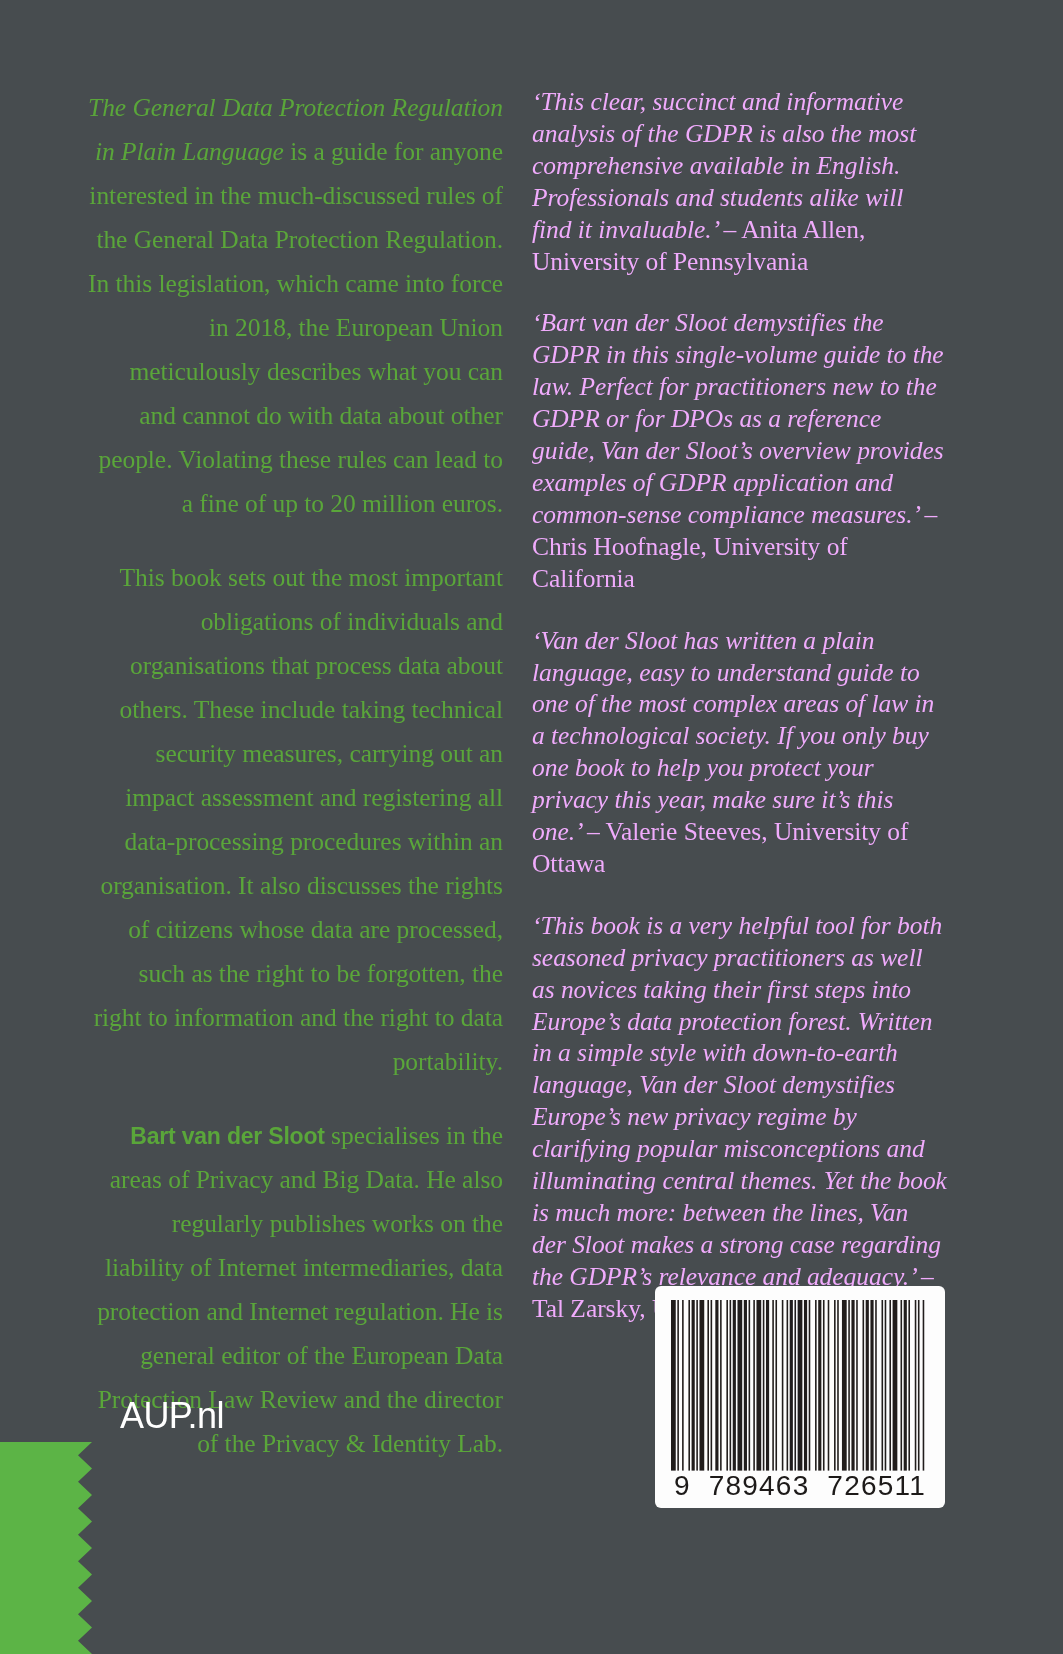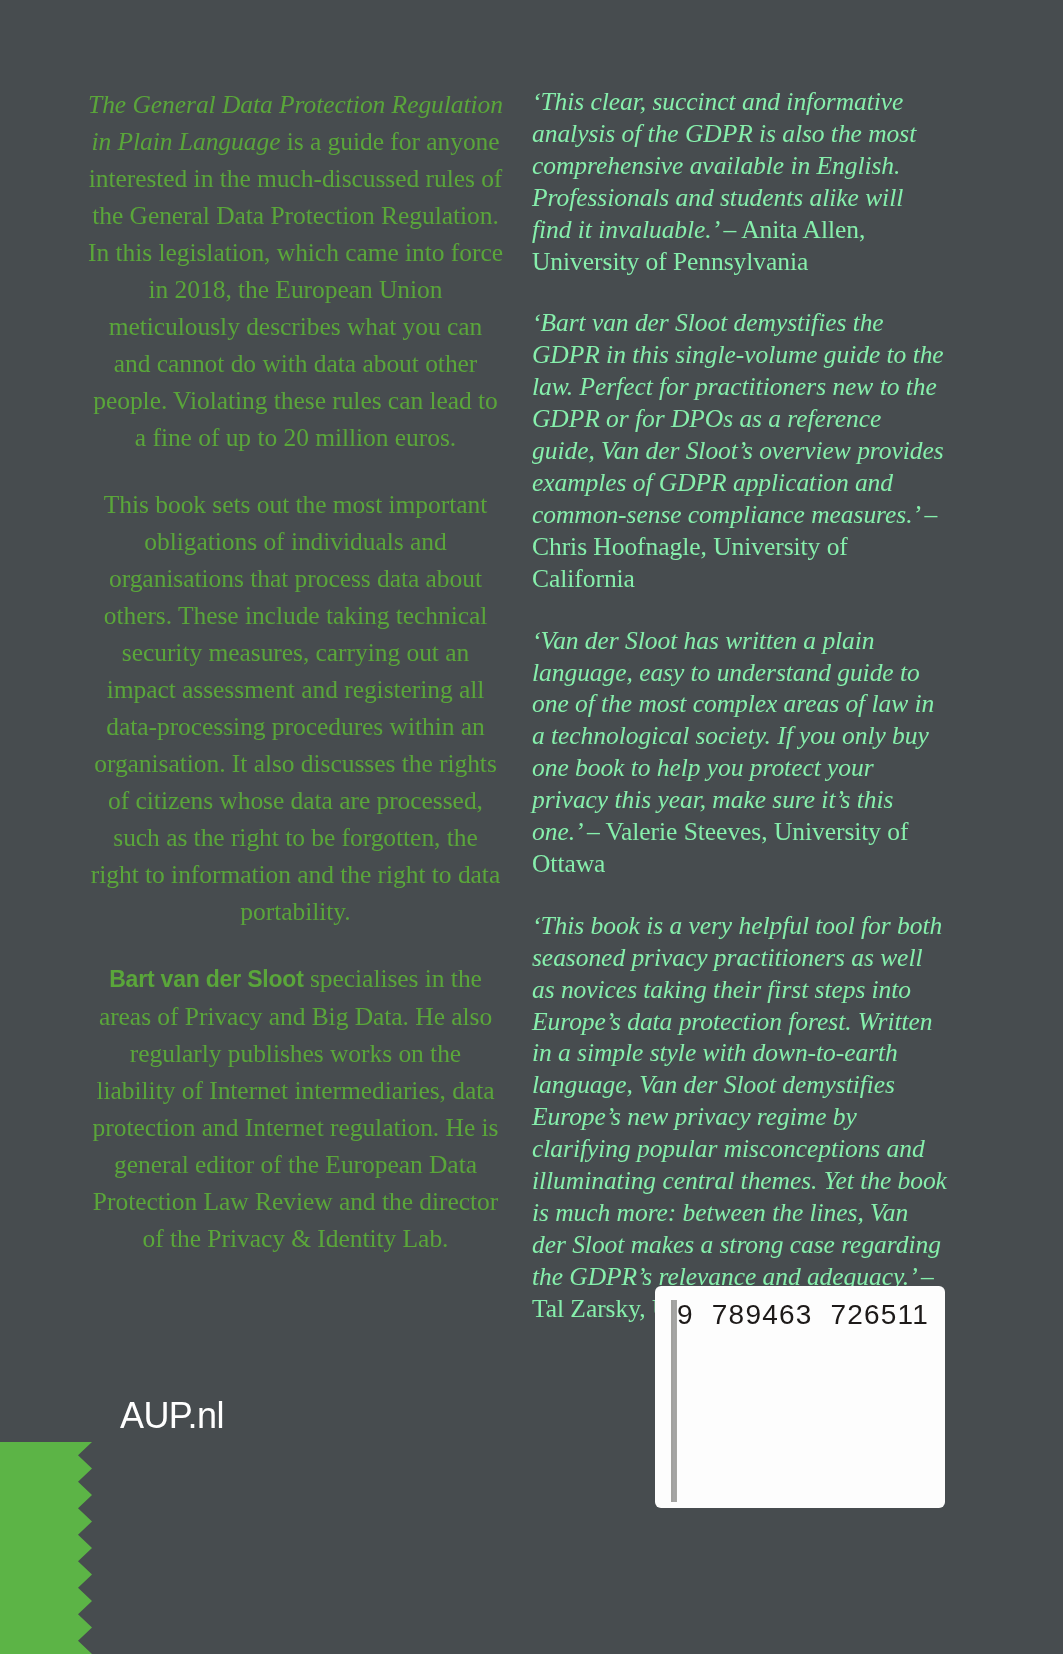--- a/index.html
+++ b/index.html
@@ -25,39 +25,39 @@
     width: 860px;
     display: flex;
     gap: 29px;
   }
   .col { width: 415px; }
 
   
   .blurb-left {
     color: #5aa63a;
     font-size: 25.5px;
-    line-height: 37px;
+    line-height: 44px;
     letter-spacing: -0.05px;
     margin: 0 0 30px 0;
-    text-align: center;
+    text-align: right;
   }
   .blurb-left:last-child { margin-bottom: 0; }
   .book-title-italic {
     font-style: italic;
   }
   .author-name {
     font-family: "Liberation Sans", "DejaVu Sans", sans-serif;
     font-weight: bold;
     font-size: 23px;
     letter-spacing: -0.2px;
   }
 
   
   .blurb-right {
-    color: #86efac;
+    color: #f0abfc;
     font-size: 25.5px;
     line-height: 31.9px;
     letter-spacing: -0.05px;
     margin: 0 0 30px 0;
   }
   .blurb-right:last-child { margin-bottom: 0; }
   .quote-text { font-style: italic; }
   .quote-attrib { font-style: normal; }
 
   
@@ -87,21 +87,21 @@
     position: absolute;
     left: 655px;
     top: 1286px;
     width: 290px;
     height: 222px;
     background: #fdfdfd;
     border-radius: 6px;
     box-sizing: border-box;
     padding: 14px 16px 6px 16px;
     display: flex;
-    flex-direction: row;
+    flex-direction: column;
   }
   #barcode-bars {
     flex: 1 1 auto;
     display: block;
     width: 100%;
   }
   #barcode-digits {
     font-family: "Liberation Sans", "DejaVu Sans", sans-serif;
     color: #1d1a19;
     font-size: 28px;

